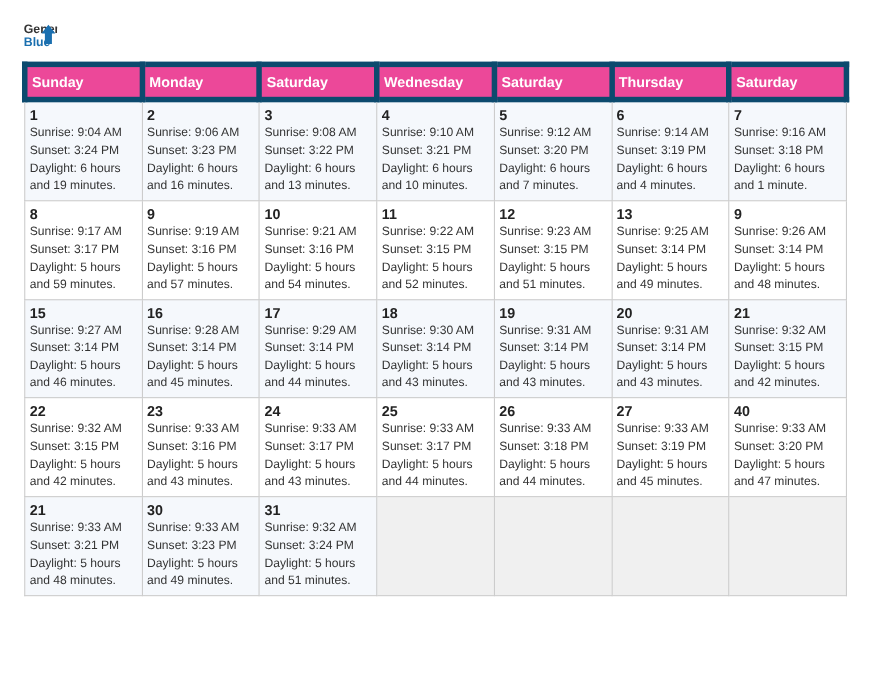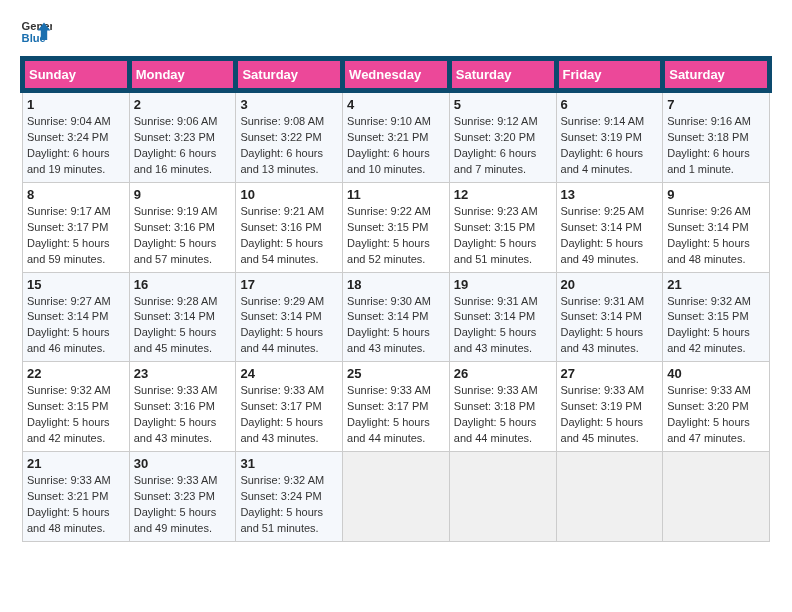--- a/index.html
+++ b/index.html
@@ -108,21 +108,21 @@
 </div>
 
 <table class="calendar-table">
   <thead>
     <tr id="weekday-header">
     <th>Sunday</th>
         <th>Monday</th>
         <th>Saturday</th>
         <th>Wednesday</th>
         <th>Saturday</th>
-        <th>Friday</th>
+        <th>Thursday</th>
         <th>Saturday</th>
       </tr>
   </thead>
   <tbody id="calendar-body">
   <tr>
         <td>
           <span class="day-number">1</span>
           <div class="day-info">Sunrise: 9:04 AM<br>Sunset: 3:24 PM<br>Daylight: 6 hours<br>and 19 minutes.</div>
         </td>
         <td>

